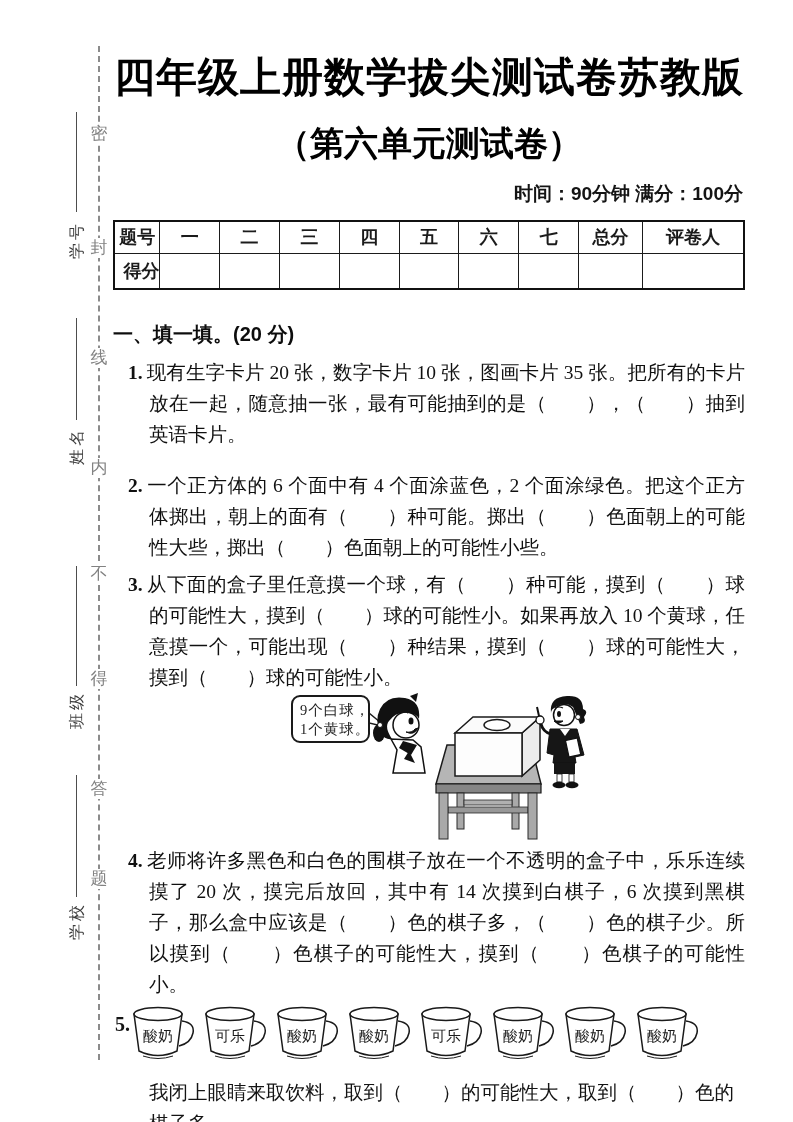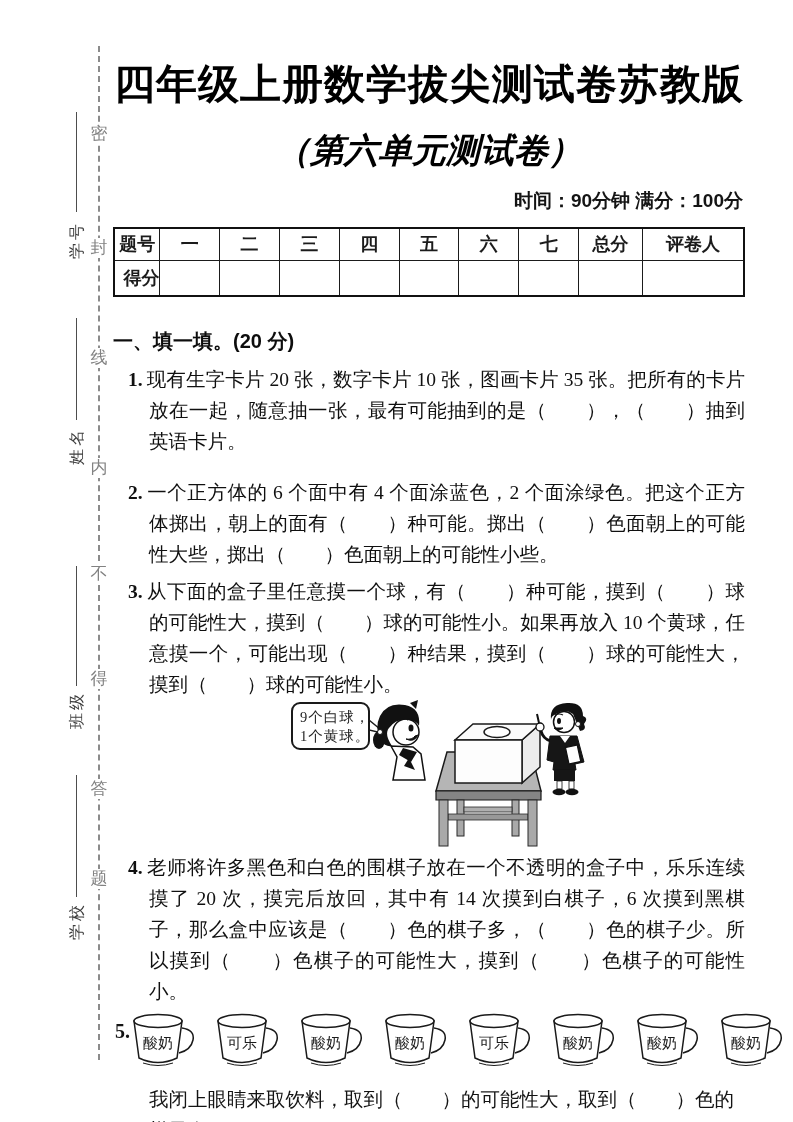--- a/index.html
+++ b/index.html
@@ -24,30 +24,28 @@
     white-space:nowrap; font-size:16px; letter-spacing:3px; color:#3d3d3d;
   }
   .sf0{top:240px}.sf1{top:446px}.sf2{top:710px}.sf3{top:921px}
   .side-blank { position:absolute; left:76px; width:0; border-left:1.6px solid #4d4d4d; }
   .sb0{top:112px;height:100px}.sb1{top:318px;height:102px}
   .sb2{top:566px;height:120px}.sb3{top:775px;height:122px}
 
   
   .main { position:absolute; left:113px; top:0; width:632px; }
   .title {
-    padding-top:21px; text-align:center; font-size:41px; line-height:54px;
+    padding-top:50px; text-align:center; font-size:41px; line-height:54px;
     font-weight:900; letter-spacing:1px; color:#000;
     font-family:"Liberation Sans","DejaVu Sans",sans-serif;
-    margin-top:36px;
   }
   .subtitle {
     margin-top:18px; text-align:center; font-size:34px; line-height:42px;
     font-weight:900; color:#000;
     font-family:"Liberation Sans","DejaVu Sans",sans-serif;
-    font-style:italic;
   }
   .meta {
     margin-top:18px; text-align:right; font-size:19px; line-height:24px;
     font-weight:700; padding-right:2px;
     font-family:"Liberation Sans","DejaVu Sans",sans-serif;
   }
   table.score {
     margin-top:14px; width:632px; border-collapse:collapse;
     font-family:"Liberation Sans","DejaVu Sans",sans-serif;
     border-radius:29px;
@@ -67,21 +65,21 @@
     margin-top:10px; padding-left:36px; font-size:19.5px; line-height:31px;
     text-align:justify; color:#101010;
   }
   .q .qnum { font-weight:700; margin-left:-21px; padding-right:4px; }
   .q2m{margin-top:20px} .q3m{margin-top:6px}
   .illus { position:relative; height:152px; margin-top:0; }
   .illus svg { position:absolute; left:0; top:0; }
   .q4m{margin-top:0px}
   .q5 { position:relative; margin-top:5px; height:64px; }
   .q5 .qnum5 { position:absolute; left:2px; top:8px; font-size:20px; font-weight:700; }
-  .cups { position:absolute; left:14px; top:0; display:flex; gap:14px; }
+  .cups { position:absolute; left:14px; top:0; display:flex; gap:2px; }
   .cup-text { font-family:"Liberation Serif","DejaVu Serif",serif; font-size:15px; fill:#1c1c1c; }
   .q5line { margin-top:8px; padding-left:36px; font-size:19.5px; line-height:31px; }
   .bubble-text { font-family:"Liberation Serif","DejaVu Serif",serif; font-size:14.5px; fill:#242424; letter-spacing:1px; }
 </style>
 </head>
 <body>
 
 <div class="seal-line"></div>
 <span class="seal-char sc0">密</span>
 <span class="seal-char sc1">封</span>

